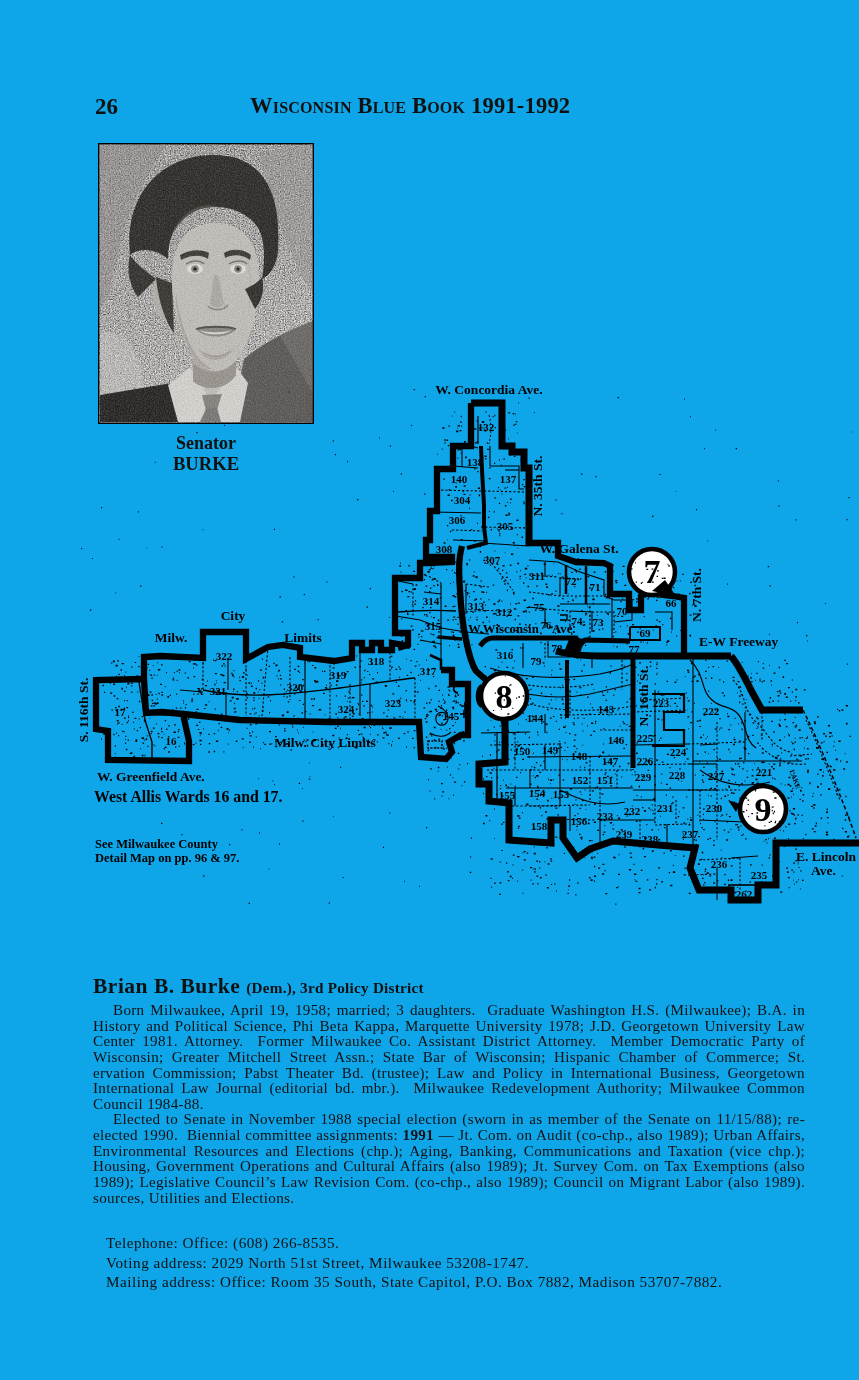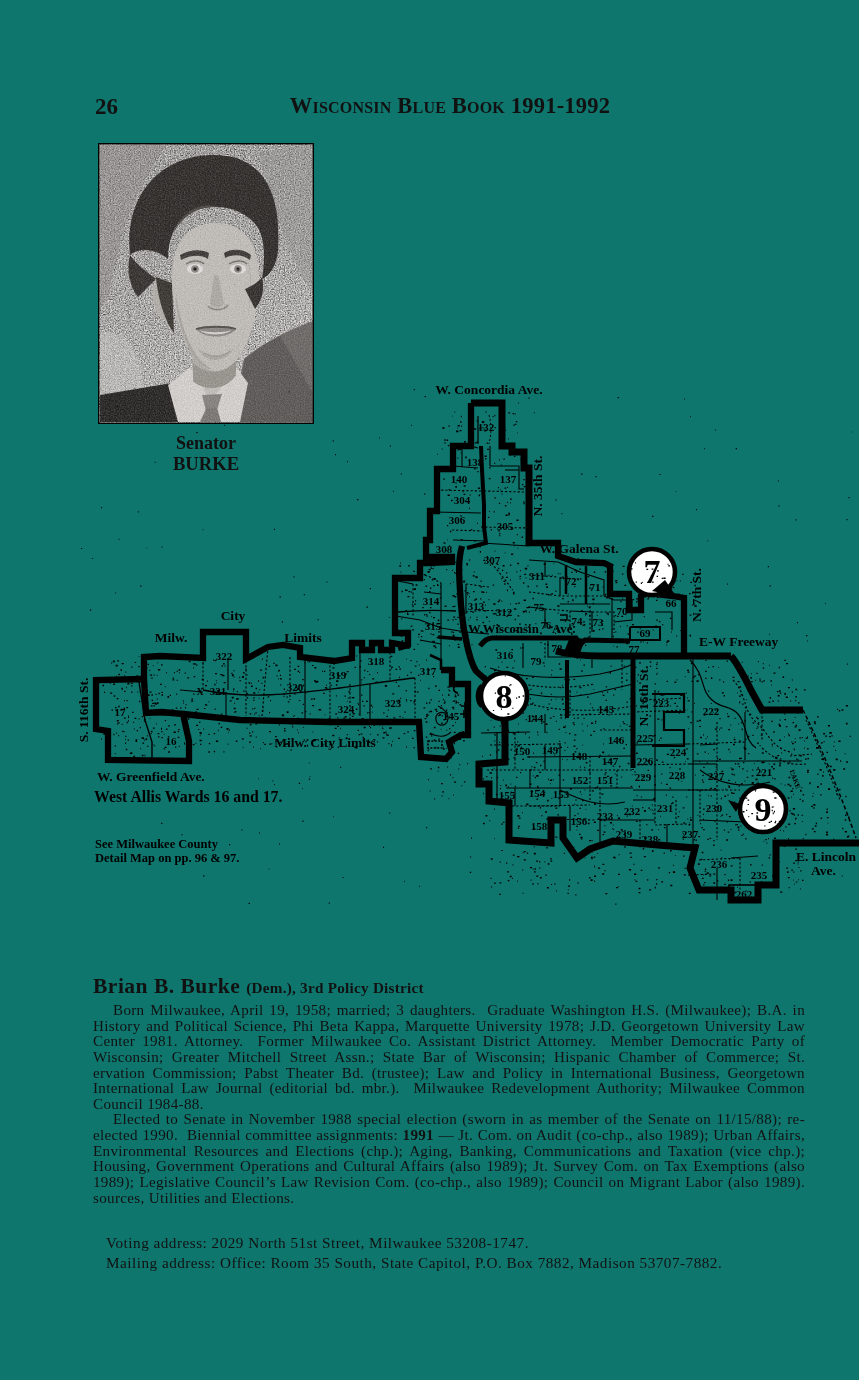--- a/index.html
+++ b/index.html
@@ -1,28 +1,28 @@
 <!DOCTYPE html>
 <html><head>
 <meta charset="utf-8">
 <style>
   html,body{margin:0;padding:0;background:#fff;}
-  #page{position:relative;width:859px;height:1380px;background:#0f766e;overflow:hidden;
+  #page{position:relative;width:859px;height:1380px;background:#0ea5e9;overflow:hidden;
         font-family:"Liberation Serif",serif;color:#111;}
   .abs{position:absolute;}
   .jline{text-align:justify;text-align-last:justify;height:15.65px;white-space:nowrap;}
   .jlast{text-align:left;height:15.65px;white-space:nowrap;}
 </style>
 </head>
 <body>
 <div id="page">
 
   <div class="abs" style="left:95px;top:94px;font-size:23px;font-weight:bold;">26</div>
 
-  <div class="abs" style="left:250px;top:93px;width:400px;text-align:center;font-size:22.5px;font-weight:bold;font-variant:small-caps;letter-spacing:0.2px;">Wisconsin Blue Book 1991-1992</div>
+  <div class="abs" style="left:250px;top:93px;width:400px;text-align:left;font-size:22.5px;font-weight:bold;font-variant:small-caps;letter-spacing:0.2px;">Wisconsin Blue Book 1991-1992</div>
 
   <svg class="abs" style="left:98px;top:143px;" width="216" height="281" viewBox="0 0 216 281">
     <defs>
       <linearGradient id="pbg" x1="0" y1="0" x2="0.25" y2="1">
         <stop offset="0%" stop-color="#9b9896"></stop>
         <stop offset="60%" stop-color="#b0adaa"></stop>
         <stop offset="100%" stop-color="#c7c4c0"></stop>
       </linearGradient>
       <filter id="noiseD" x="0" y="0" width="100%" height="100%">
         <feTurbulence type="fractalNoise" baseFrequency="0.8" numOctaves="2" seed="7"></feTurbulence>
@@ -405,17 +405,18 @@
     <div class="jlast">Council 1984-88.</div>
     <div class="jline"><span style="display:inline-block;width:20px;"></span>Elected to Senate in November 1988 special election (sworn in as member of the Senate on 11/15/88); re-</div>
     <div class="jline">elected 1990.&nbsp; Biennial committee assignments: <b>1991</b> — Jt. Com. on Audit (co-chp., also 1989); Urban Affairs,</div>
     <div class="jline">Environmental Resources and Elections (chp.); Aging, Banking, Communications and Taxation (vice chp.);</div>
     <div class="jline">Housing, Government Operations and Cultural Affairs (also 1989); Jt. Survey Com. on Tax Exemptions (also</div>
     <div class="jline">1989); Legislative Council’s Law Revision Com. (co-chp., also 1989); Council on Migrant Labor (also 1989).</div>
     <div class="jlast">sources, Utilities and Elections.</div>
   </div>
 
   <div class="abs" style="left:93px;top:1233px;width:712px;font-size:15.2px;letter-spacing:0.5px;line-height:19.6px;">
+    <div><span style="display:inline-block;width:13px;"></span>Telephone: Office: (608) 266-8535.</div>
     <div><span style="display:inline-block;width:13px;"></span>Voting address: 2029 North 51st Street, Milwaukee 53208-1747.</div>
     <div><span style="display:inline-block;width:13px;"></span>Mailing address: Office: Room 35 South, State Capitol, P.O. Box 7882, Madison 53707-7882.</div>
   </div>
 
 </div>
 
 </body></html>

